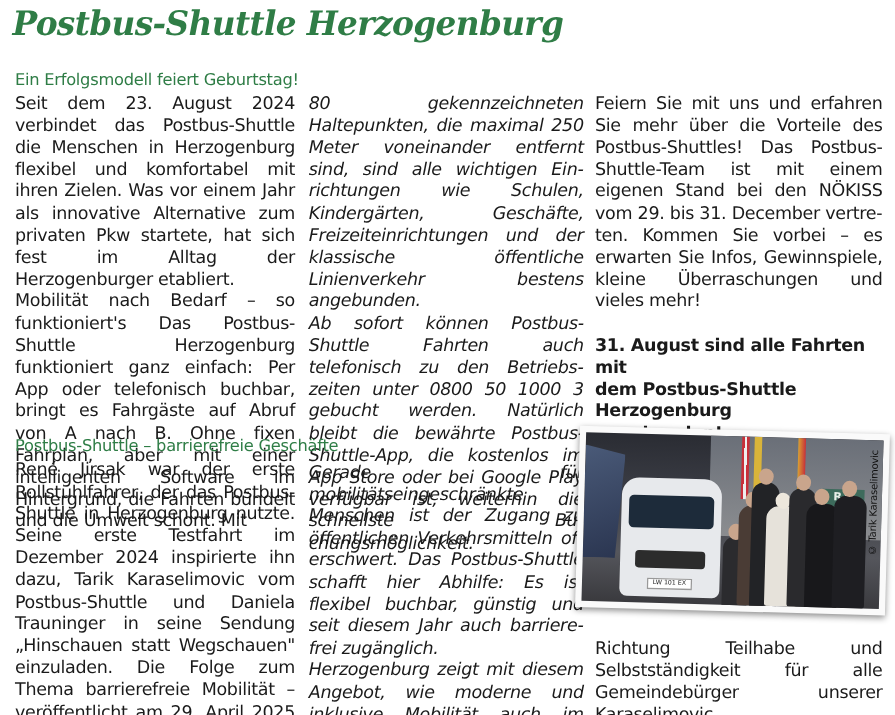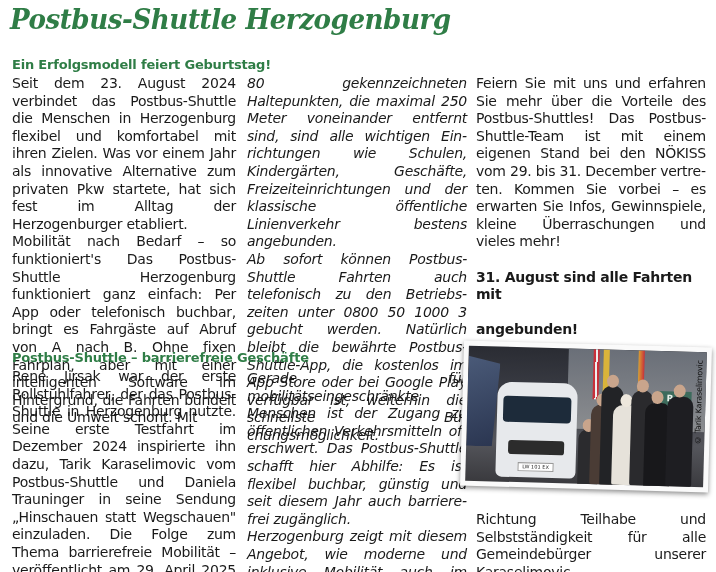--- a/index.html
+++ b/index.html
@@ -1,21 +1,21 @@
 <!DOCTYPE html>
 <html><head>
 <meta charset="utf-8">
 <style>
   html, body { margin:0; padding:0; background:#ffffff; }
   body { width:716px; height:572px; position:relative; overflow:hidden;
          font-family:"DejaVu Sans", "Liberation Sans", sans-serif; color:#1a1a1a; }
   .title { position:absolute; left:10px; top:4px; font-family:"DejaVu Serif", serif;
            font-style:italic; font-weight:bold; font-size:27px; color:#2f7d46;
            letter-spacing:-0.5px; white-space:nowrap; transform:scaleX(0.97); transform-origin:left; }
-  .subhead { position:absolute; font-weight:bold; font-size:13px; color:#2f7d46; white-space:nowrap;
+  .subhead { position:absolute; font-weight:normal; font-size:13px; color:#2f7d46; white-space:nowrap;
              letter-spacing:-0.2px; }
   .col { position:absolute; font-size:14px; line-height:17.6px; letter-spacing:-0.25px; }
   .col p { margin:0; text-align:justify; }
   .col p.bold { font-weight:bold; text-align:left; }
   .c1 { left:12px; width:224px; }
   .c2 { left:247px; width:220px;font-style:italic; }
   .c3 { left:476px; width:230px; }
   .photo-wrap { position:absolute; left:462px; top:344px; width:248px; height:145px;
                 transform:rotate(1.6deg); background:#fafafa;
                 box-shadow:0 2px 5px rgba(0,0,0,0.45); padding:5px; box-sizing:border-box; }
@@ -54,21 +54,21 @@
 <div class="col c2" style="top:75px;">
   <p>80 gekennzeichneten Haltepunkten, die maximal 250 Meter voneinander entfernt sind, sind alle wichtigen Ein­richtungen wie Schulen, Kindergärten, Geschäfte, Freizeiteinrichtungen und der klassische öffentliche Linienverkehr bestens angebunden.</p>
   <p>Ab sofort können Postbus-Shuttle Fahr­ten auch telefonisch zu den Betriebs­zeiten unter 0800 50 1000 3 gebucht werden. Natürlich bleibt die bewährte Postbus-Shuttle-App, die kostenlos im App Store oder bei Google Play ver­fügbar ist, weiterhin die schnellste Bu­chungsmöglichkeit.</p>
 </div>
 
 <div class="col c3" style="top:75px;">
   <p>Feiern Sie mit uns und erfahren Sie mehr über die Vorteile des Postbus-Shuttles! Das Postbus-Shuttle-Team ist mit einem eigenen Stand bei den NÖKISS vom 29. bis 31. December vertre­ten. Kommen Sie vorbei – es erwarten Sie Infos, Gewinnspiele, kleine Überra­schungen und vieles mehr!</p>
   <p class="bold">
     <br>
     <span>31. August sind alle Fahrten mit</span><br>
-    <br>
+    <span>dem Postbus-Shuttle Herzogenburg</span><br>
     <span>angebunden!</span>
   </p>
 </div>
 
 <div class="subhead" style="left:12px; top:350px;">Postbus-Shuttle – barrierefreie Geschäfte</div>
 
 <div class="col c1" style="top:368px;">
   <p>René Jirsak war der erste Rollstuhl­fahrer, der das Postbus-Shuttle in Her­zogenburg nutzte. Seine erste Test­fahrt im Dezember 2024 inspirierte ihn dazu, Tarik Karaselimovic vom Postbus-Shuttle und Daniela Trauninger in seine Sendung „Hinschauen statt Wegschau­en" einzuladen. Die Folge zum Thema barrierefreie Mobilität – veröffentlicht am 29. April 2025 – ist über unsere Ge­meindehomepage abrufbar.</p>
 </div>
 

